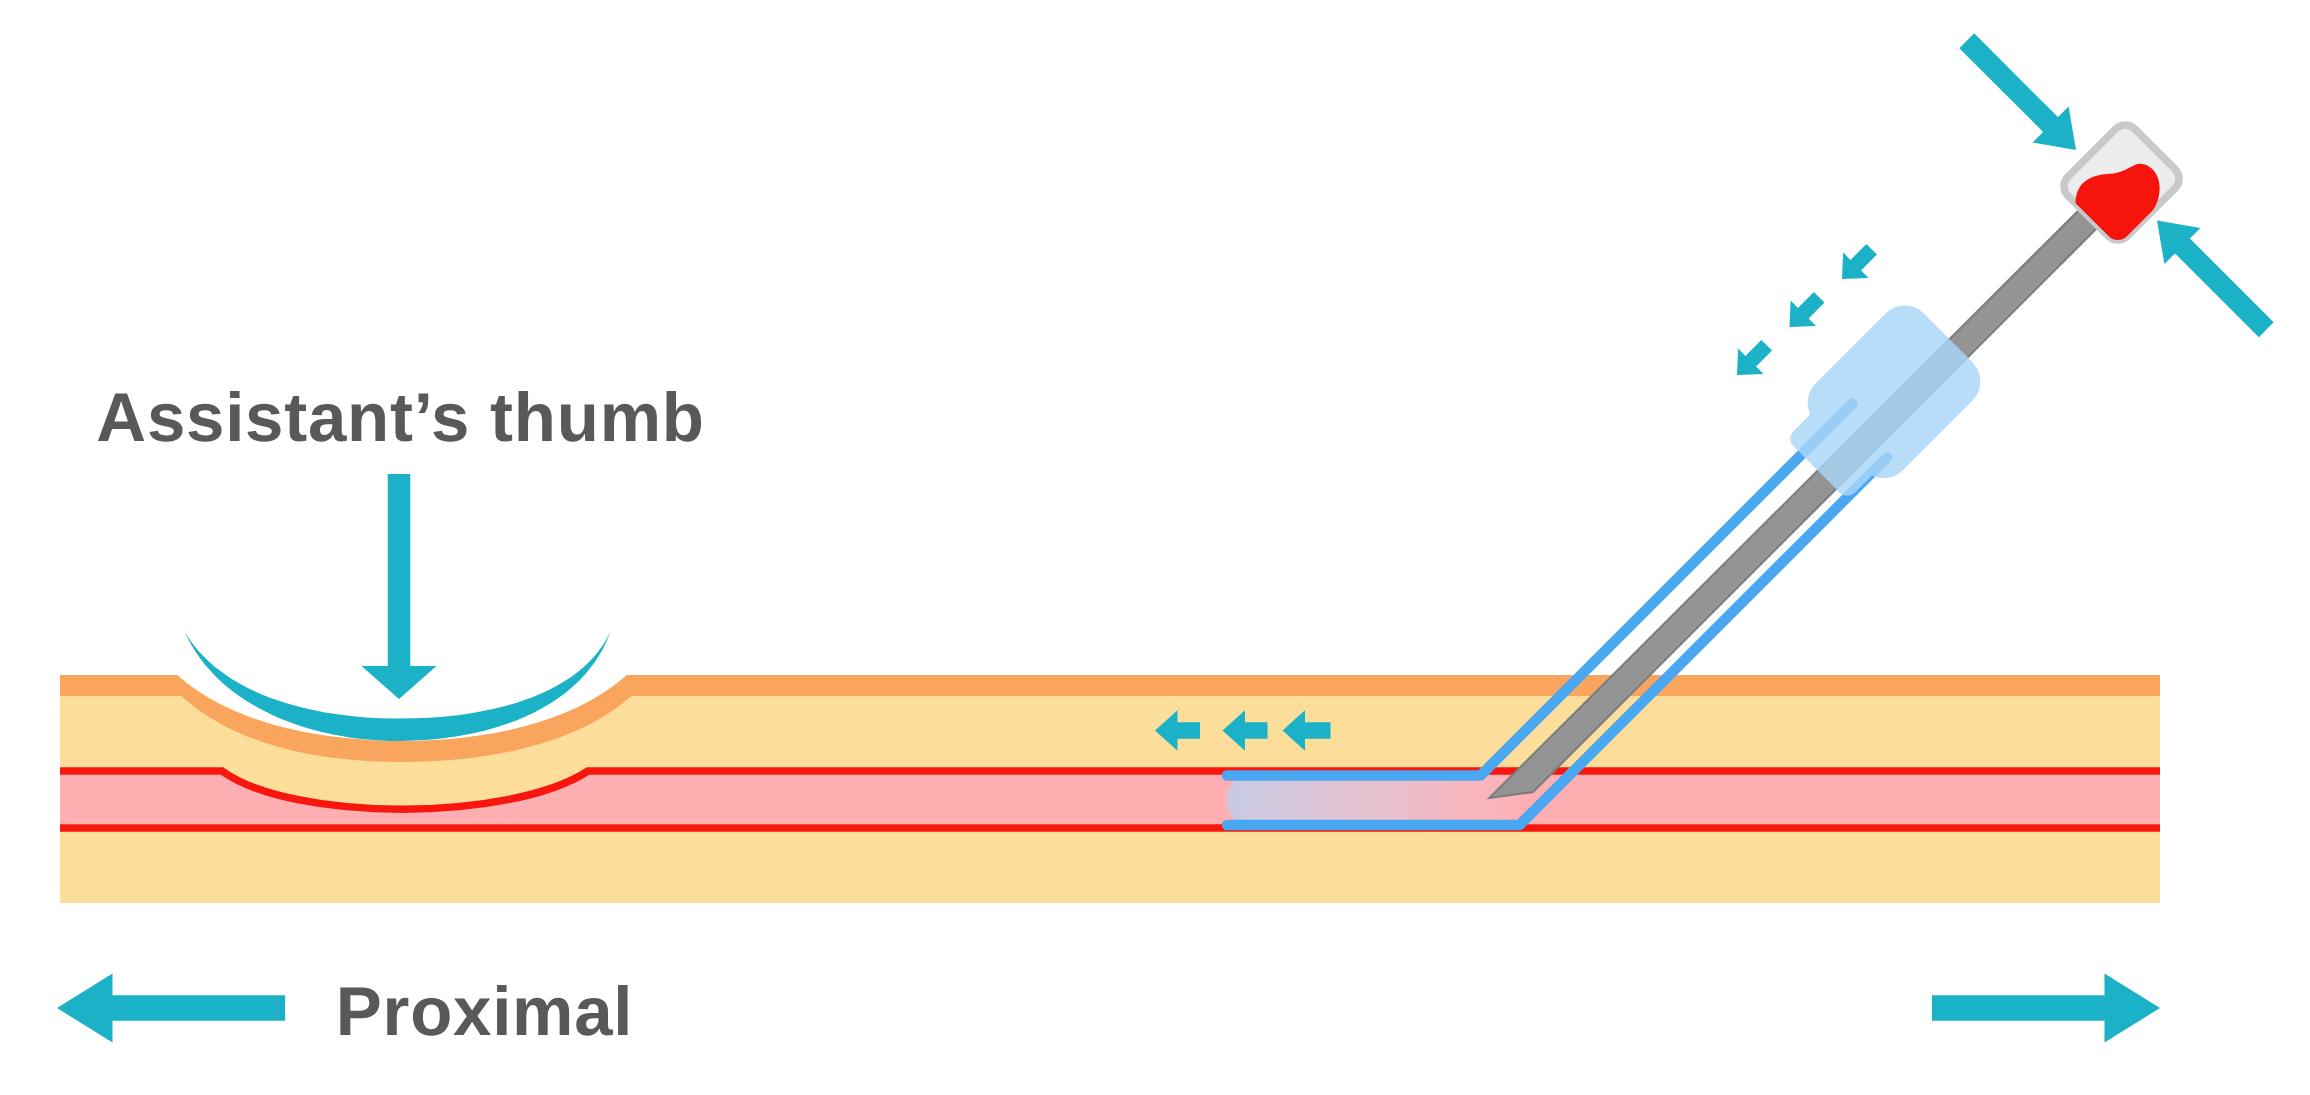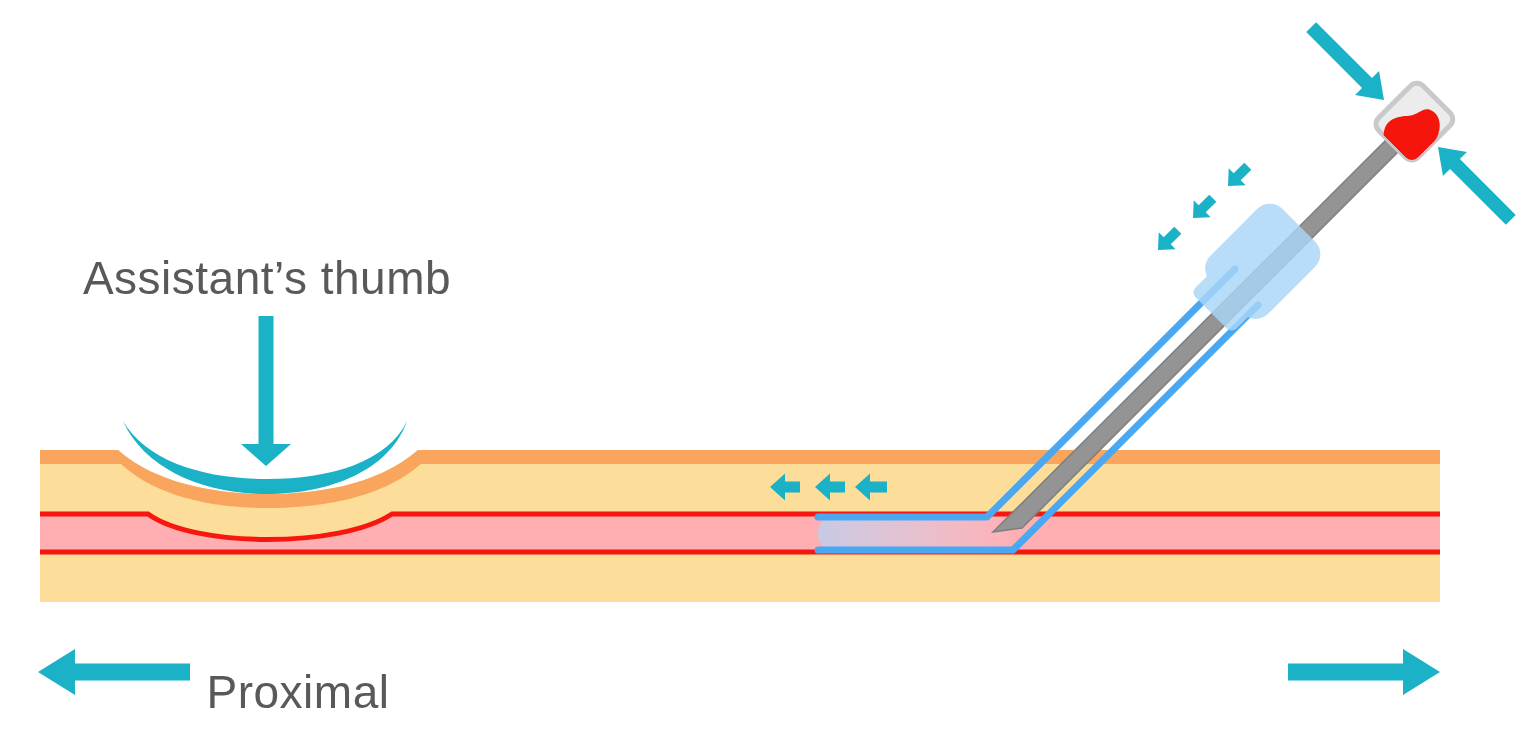--- a/index.html
+++ b/index.html
@@ -8,27 +8,27 @@
     width:1540px;
     height:730px;
     background:#ffffff;
     overflow:hidden;
     font-family:"Liberation Sans",sans-serif;
   }
   .stage svg{position:absolute;left:0;top:0;}
   .label{
     position:absolute;
     transform:translate(-50%,-50%);
-    font-weight:400;
+    font-weight:700;
     color:#58595B;
     white-space:nowrap;
     letter-spacing:0.5px;
   }
   .label-thumb{left:267px;top:278px;font-size:46px;}
-  .label-proximal{left:298px;top:674px;font-size:46px;margin-top:18px;}
+  .label-proximal{left:323px;top:674px;font-size:46px;}
   .label-distal{left:1207px;top:673px;font-size:46px;}
 </style>
 </head>
 <body>
 
 <div class="stage">
 
   <svg width="1540" height="730" viewBox="0 0 1540 730">
     <defs>
       <linearGradient id="cathGrad" x1="0" y1="0" x2="1" y2="0">

